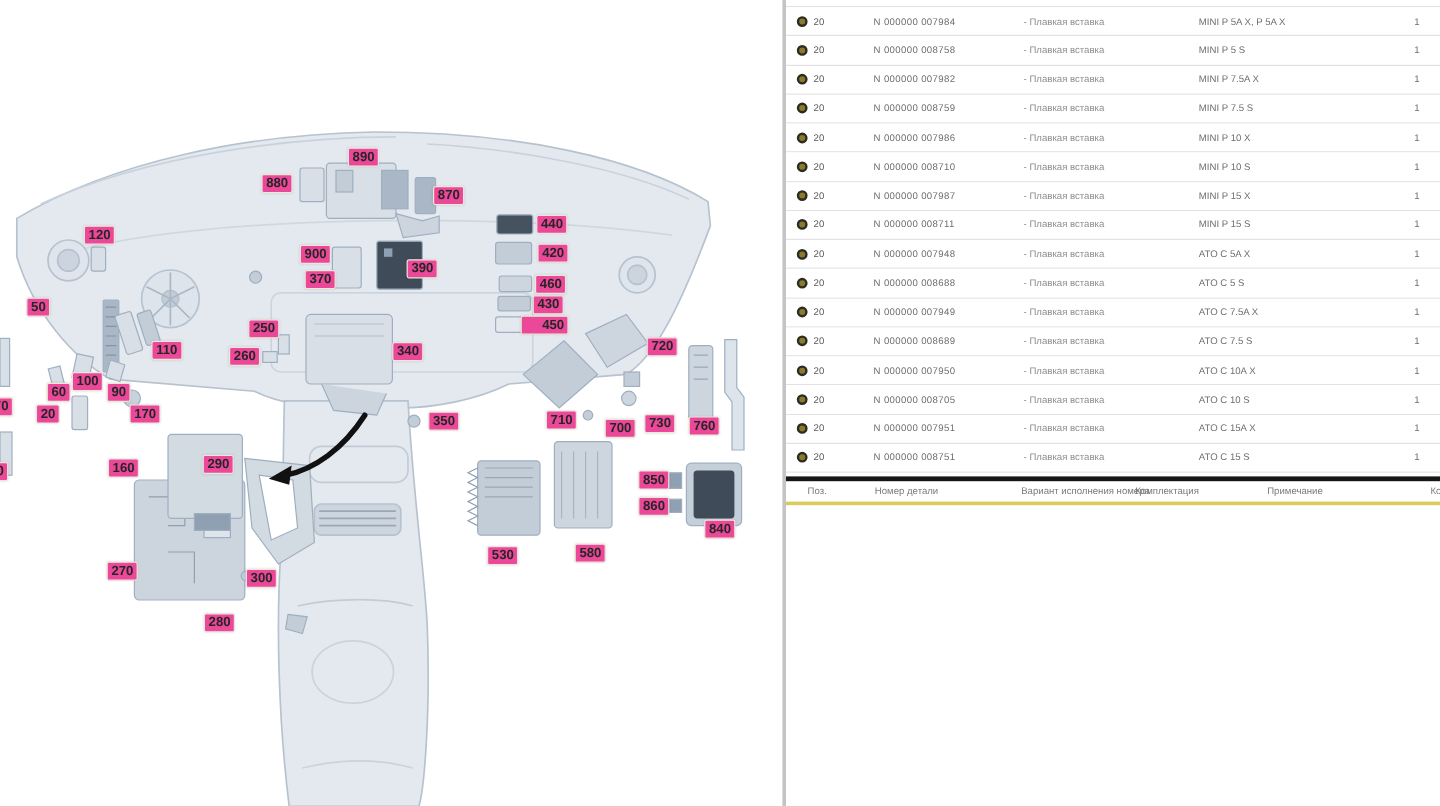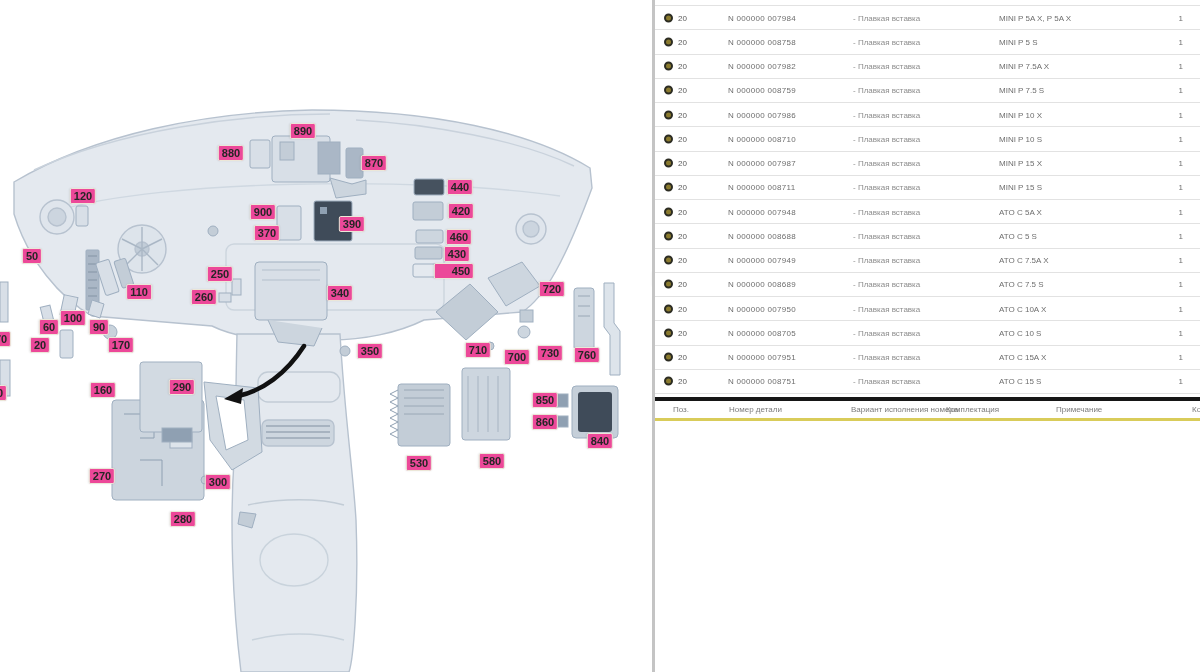--- a/index.html
+++ b/index.html
@@ -201,21 +201,21 @@
     <div class="callout" style="left: 340px; top: 293px;">340</div>
     <div class="callout" style="left: 620px; top: 279px; margin-left: 46px;">790</div>
     <div class="callout" style="left: 536px; top: 289px; margin-left: 16px;">720</div>
     <div class="callout" style="left: 73px; top: 318px;">100</div>
     <div class="callout" style="left: 49px; top: 327px;">60</div>
     <div class="callout" style="left: 99px; top: 327px;">90</div>
     <div class="callout" style="left: 1px; top: 339px;">70</div>
     <div class="callout" style="left: 40px; top: 345px;">20</div>
     <div class="callout" style="left: 93px; top: 345px; margin-left: 28px;">170</div>
     <div class="callout" style="left: 370px; top: 351px;">350</div>
-    <div class="callout" style="left: 478px; top: 350px;">710</div>
+    <div class="callout" style="left: 468px; top: 350px;">710</div>
     <div class="callout" style="left: 517px; top: 357px;">700</div>
     <div class="callout" style="left: 550px; top: 353px;">730</div>
     <div class="callout" style="left: 587px; top: 355px;">760</div>
     <div class="callout" style="left: 103px; top: 390px;">160</div>
     <div class="callout" style="left: 182px; top: 387px;">290</div>
     <div class="callout" style="left: -3px; top: 393px;">40</div>
     <div class="callout" style="left: 545px; top: 400px;">850</div>
     <div class="callout" style="left: 545px; top: 422px;">860</div>
     <div class="callout" style="left: 600px; top: 441px;">840</div>
     <div class="callout" style="left: 419px; top: 463px;">530</div>

